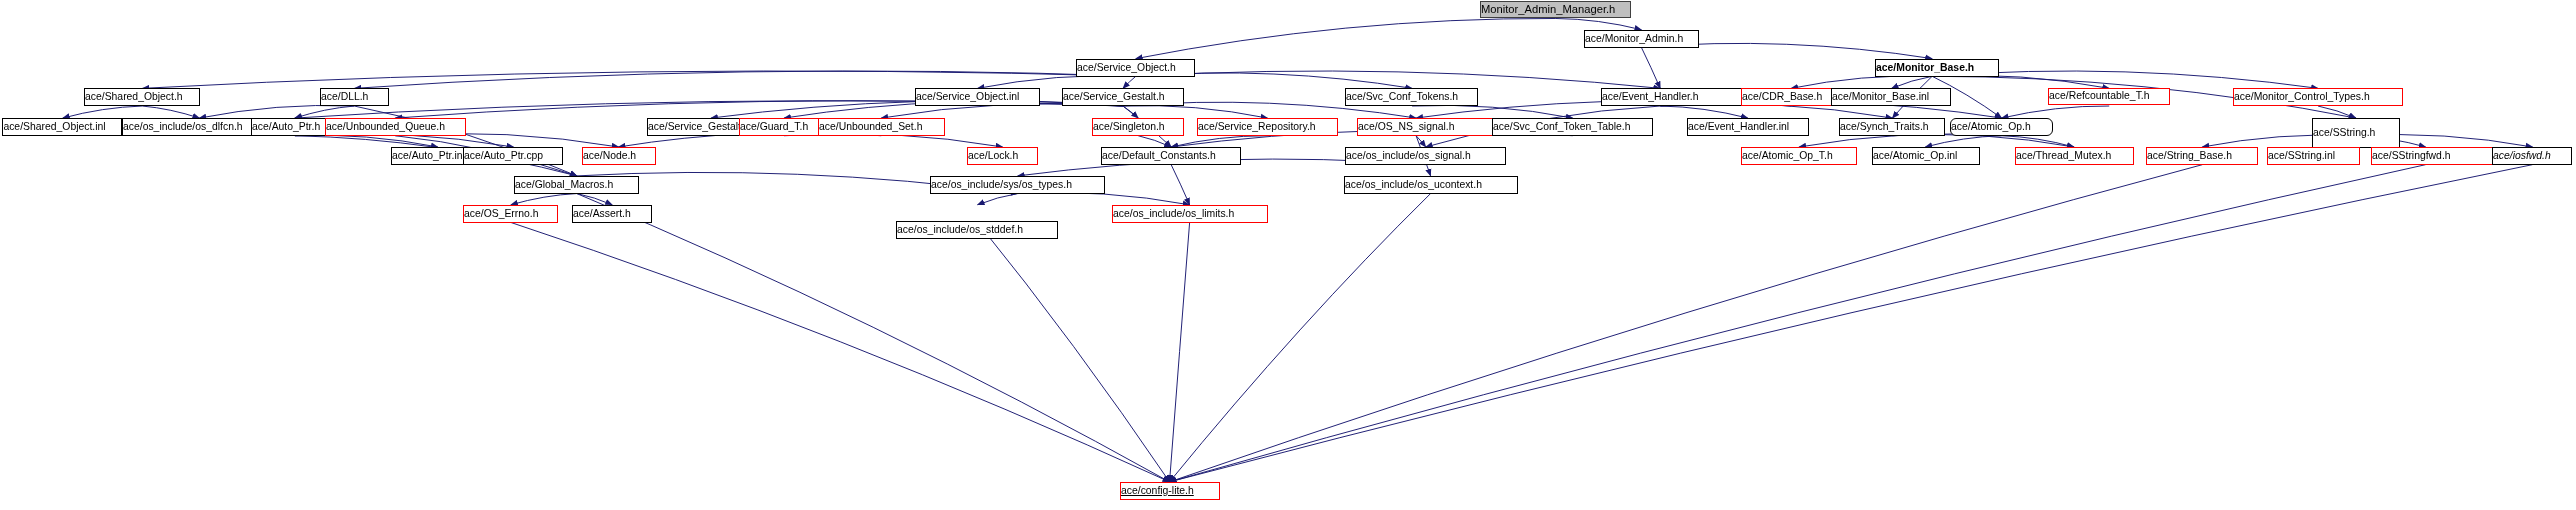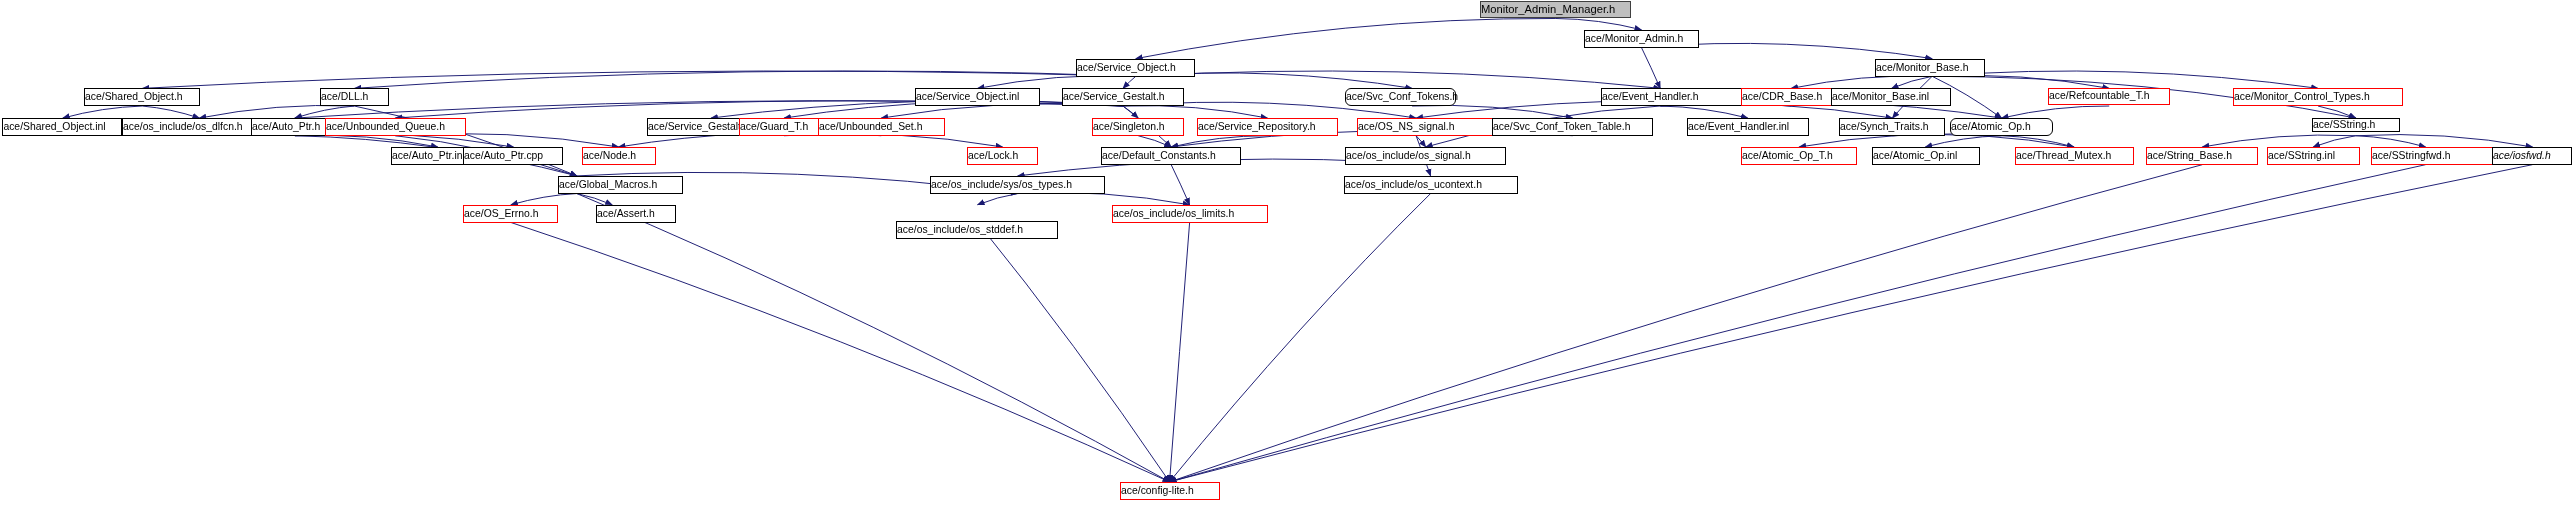--- a/index.html
+++ b/index.html
@@ -121,36 +121,36 @@
   <div id="node-layer">
       <div class="node root" style="left: 1480px; top: 0.8px; width: 151px; height: 17.7px;">
         <span>Monitor_Admin_Manager.h</span>
       </div>
       <div class="node" style="left: 1584px; top: 30px; width: 115px; height: 17.7px;">
         <span>ace/Monitor_Admin.h</span>
       </div>
       <div class="node" style="left: 1076px; top: 59px; width: 119px; height: 17.7px;">
         <span>ace/Service_Object.h</span>
       </div>
-      <div class="node" style="left: 1875px; top: 59px; width: 110px; height: 17.7px;">
+      <div class="node" style="left: 1875px; top: 59px; width: 124px; height: 17.7px; font-weight: bold;">
         <span>ace/Monitor_Base.h</span>
       </div>
       <div class="node" style="left: 84px; top: 88px; width: 116px; height: 17.7px;">
         <span>ace/Shared_Object.h</span>
       </div>
       <div class="node" style="left: 320px; top: 88px; width: 69px; height: 17.7px;">
         <span>ace/DLL.h</span>
       </div>
       <div class="node" style="left: 915px; top: 88px; width: 125px; height: 17.7px;">
         <span>ace/Service_Object.inl</span>
       </div>
       <div class="node" style="left: 1062px; top: 88px; width: 122px; height: 17.7px;">
         <span>ace/Service_Gestalt.h</span>
       </div>
-      <div class="node" style="left: 1345px; top: 88px; width: 111px; height: 17.7px; border-radius: 6px;">
+      <div class="node" style="left: 1345px; top: 88px; width: 133px; height: 17.7px;">
         <span>ace/Svc_Conf_Tokens.h</span>
       </div>
       <div class="node" style="left: 1601px; top: 88px; width: 143px; height: 17.7px;">
         <span>ace/Event_Handler.h</span>
       </div>
       <div class="node red" style="left: 1741px; top: 88px; width: 100px; height: 17.7px;">
         <span>ace/CDR_Base.h</span>
       </div>
       <div class="node" style="left: 1831px; top: 88px; width: 120px; height: 17.7px;">
         <span>ace/Monitor_Base.inl</span>
@@ -196,21 +196,21 @@
       </div>
       <div class="node" style="left: 1687px; top: 118px; width: 122px; height: 17.7px;">
         <span>ace/Event_Handler.inl</span>
       </div>
       <div class="node" style="left: 1839px; top: 118px; width: 106px; height: 17.7px;">
         <span>ace/Synch_Traits.h</span>
       </div>
       <div class="node" style="left: 1950px; top: 118px; width: 103px; height: 17.7px; border-radius: 6px;">
         <span>ace/Atomic_Op.h</span>
       </div>
-      <div class="node" style="left: 2312px; top: 118px; width: 88px; height: 14px;">
+      <div class="node" style="left: 2312px; top: 118px; width: 88px; height: 30px;">
         <span>ace/SString.h</span>
       </div>
       <div class="node" style="left: 391px; top: 147px; width: 93px; height: 17.7px;">
         <span>ace/Auto_Ptr.inl</span>
       </div>
       <div class="node" style="left: 463px; top: 147px; width: 100px; height: 17.7px;">
         <span>ace/Auto_Ptr.cpp</span>
       </div>
       <div class="node red" style="left: 582px; top: 147px; width: 74px; height: 17.7px;">
         <span>ace/Node.h</span>
@@ -238,39 +238,39 @@
       </div>
       <div class="node red" style="left: 2267px; top: 147px; width: 93px; height: 17.7px;">
         <span>ace/SString.inl</span>
       </div>
       <div class="node red" style="left: 2371px; top: 147px; width: 127px; height: 17.7px;">
         <span>ace/SStringfwd.h</span>
       </div>
       <div class="node" style="left: 2492px; top: 147px; width: 80px; height: 17.7px; font-style: italic;">
         <span>ace/iosfwd.h</span>
       </div>
-      <div class="node" style="left: 514px; top: 176px; width: 125px; height: 17.7px; margin-left: 44px;">
+      <div class="node" style="left: 514px; top: 176px; width: 125px; height: 17.7px;">
         <span>ace/Global_Macros.h</span>
       </div>
       <div class="node" style="left: 930px; top: 176px; width: 175px; height: 17.7px;">
         <span>ace/os_include/sys/os_types.h</span>
       </div>
       <div class="node" style="left: 1344px; top: 176px; width: 174px; height: 17.7px;">
         <span>ace/os_include/os_ucontext.h</span>
       </div>
       <div class="node red" style="left: 463px; top: 205px; width: 95px; height: 17.7px;">
         <span>ace/OS_Errno.h</span>
       </div>
-      <div class="node" style="left: 596px; top: 205px; width: 80px; height: 17.7px;">
+      <div class="node" style="left: 572px; top: 205px; width: 80px; height: 17.7px;">
         <span>ace/Assert.h</span>
       </div>
       <div class="node" style="left: 896px; top: 205px; width: 162px; height: 17.7px; margin-top: 16px;">
         <span>ace/os_include/os_stddef.h</span>
       </div>
       <div class="node red" style="left: 1112px; top: 205px; width: 156px; height: 17.7px;">
         <span>ace/os_include/os_limits.h</span>
       </div>
-      <div class="node red" style="left: 1120px; top: 482px; width: 100px; height: 17.7px;">
+      <div class="node red" style="left: 1120px; top: 482px; width: 100px; height: 17.7px; text-decoration: underline;">
         <span>ace/config-lite.h</span>
       </div>
     </div>
 </div>
 
 
 </body></html>

